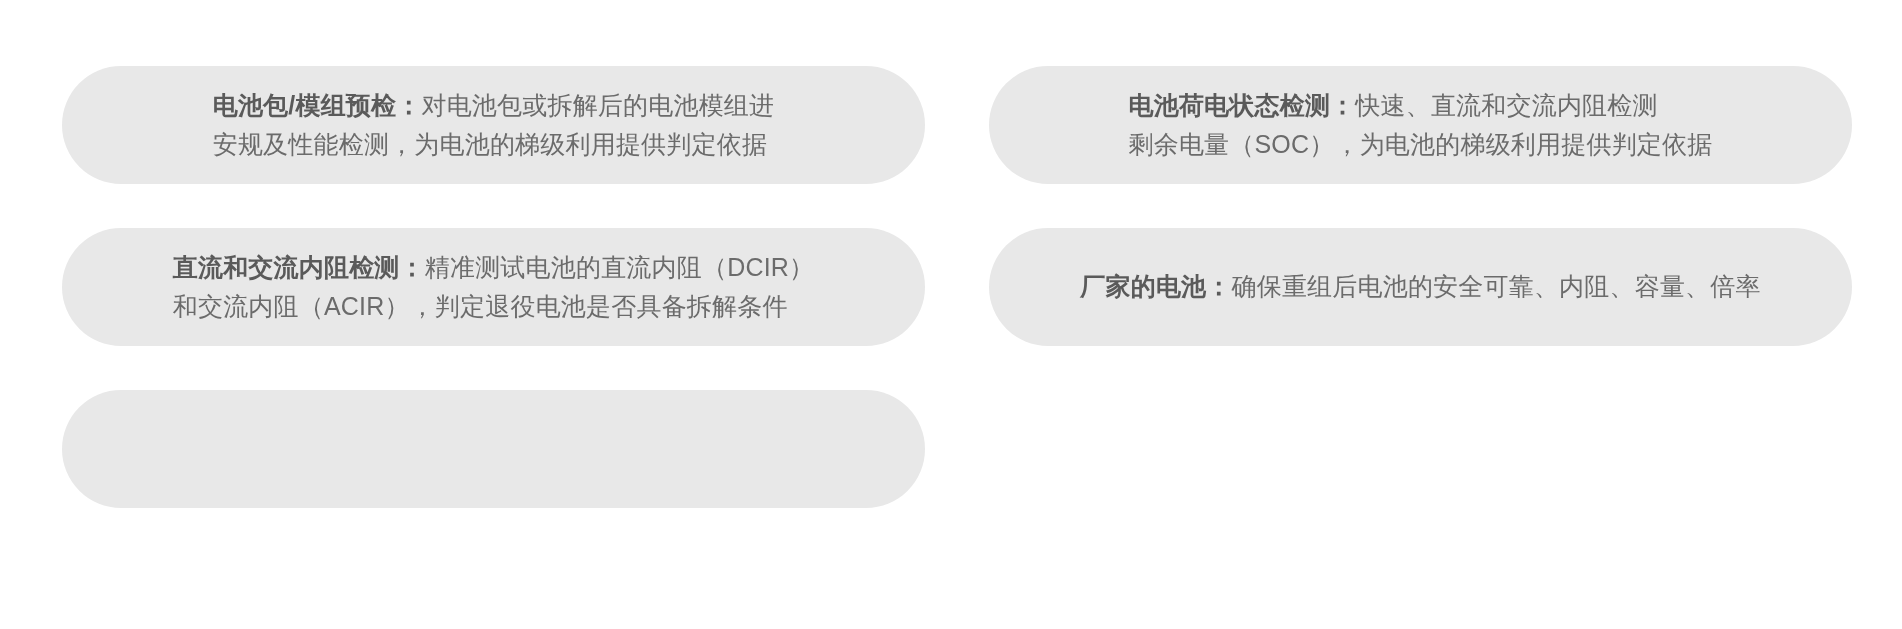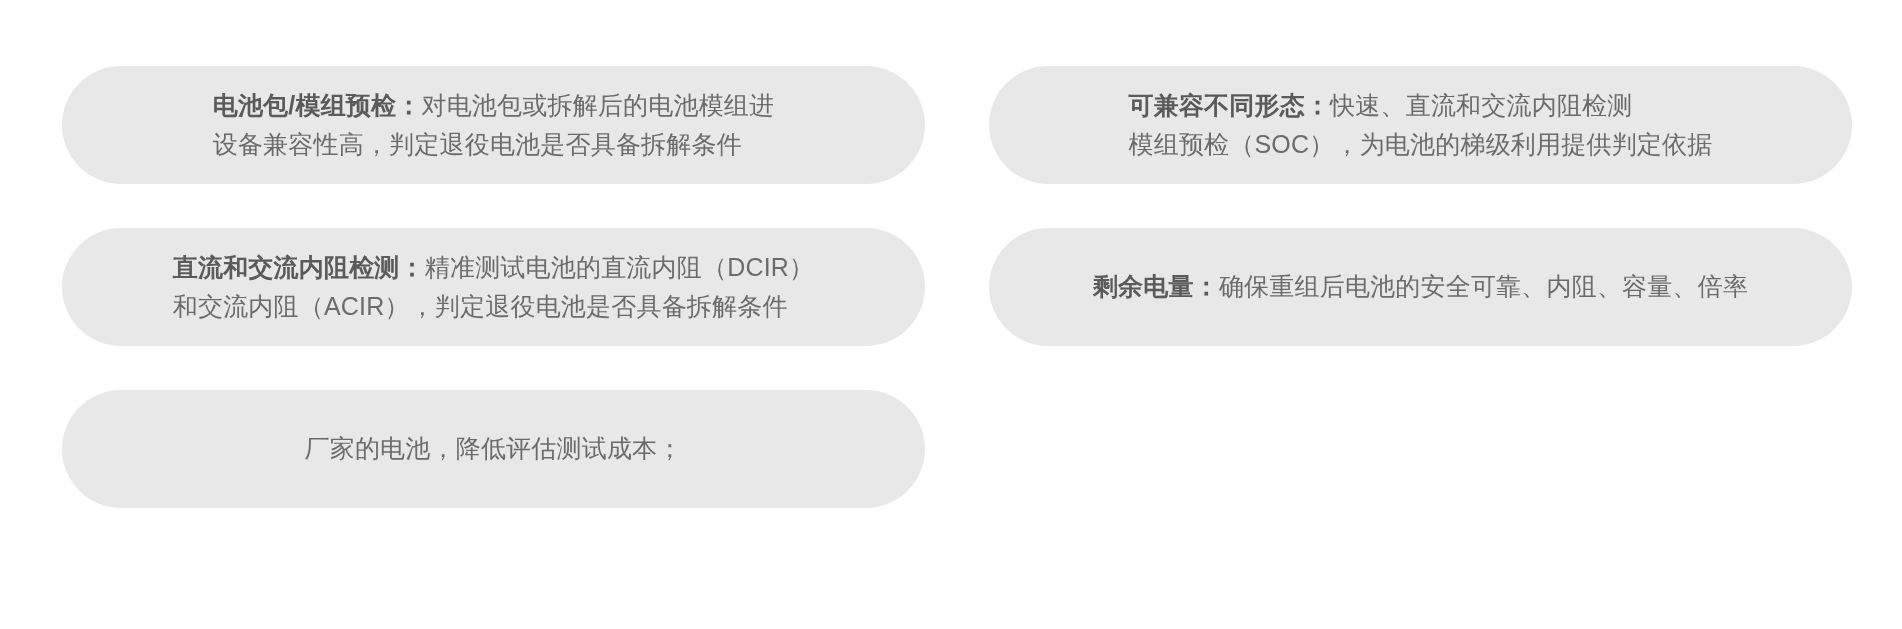--- a/index.html
+++ b/index.html
@@ -76,46 +76,45 @@
 </style>
 </head>
 <body>
 
 <div class="board">
   <div class="grid">
 
     <div class="card">
       <div class="card-text">
         <span class="card-line"><span class="lead">电池包/模组预检：</span><span>对电池包或拆解后的电池模组进</span></span>
-        <span class="card-line">设备兼容性高，判定退役电池是否具备拆解条件</span>
+        <span class="card-line">安规及性能检测，为电池的梯级利用提供判定依据</span>
       </div>
     </div>
 
     <div class="card">
       <div class="card-text">
-        <span class="card-line"><span class="lead">可兼容不同形态：</span><span>快速、直流和交流内阻检测</span></span>
-        <span class="card-line">模组预检（SOC），为电池的梯级利用提供判定依据</span>
+        <span class="card-line"><span class="lead">电池荷电状态检测：</span><span>快速、直流和交流内阻检测</span></span>
+        <span class="card-line">剩余电量（SOC），为电池的梯级利用提供判定依据</span>
       </div>
     </div>
 
     <div class="card">
       <div class="card-text">
         <span class="card-line"><span class="lead">直流和交流内阻检测：</span><span>精准测试电池的直流内阻（DCIR）</span></span>
         <span class="card-line">和交流内阻（ACIR），判定退役电池是否具备拆解条件</span>
       </div>
     </div>
 
     <div class="card card--wide">
       <div class="card-text">
-        <span class="card-line"><span class="lead">剩余电量：</span><span>确保重组后电池的安全可靠、内阻、容量、倍率</span></span>
+        <span class="card-line"><span class="lead">厂家的电池：</span><span>确保重组后电池的安全可靠、内阻、容量、倍率</span></span>
       </div>
     </div>
 
     <div class="card card--narrow">
       <div class="card-text">
-        <span class="card-line">厂家的电池，降低评估测试成本；</span>
       </div>
     </div>
 
     <div class="card-slot-empty"></div>
 
   </div>
 </div>
 
 </body></html>

